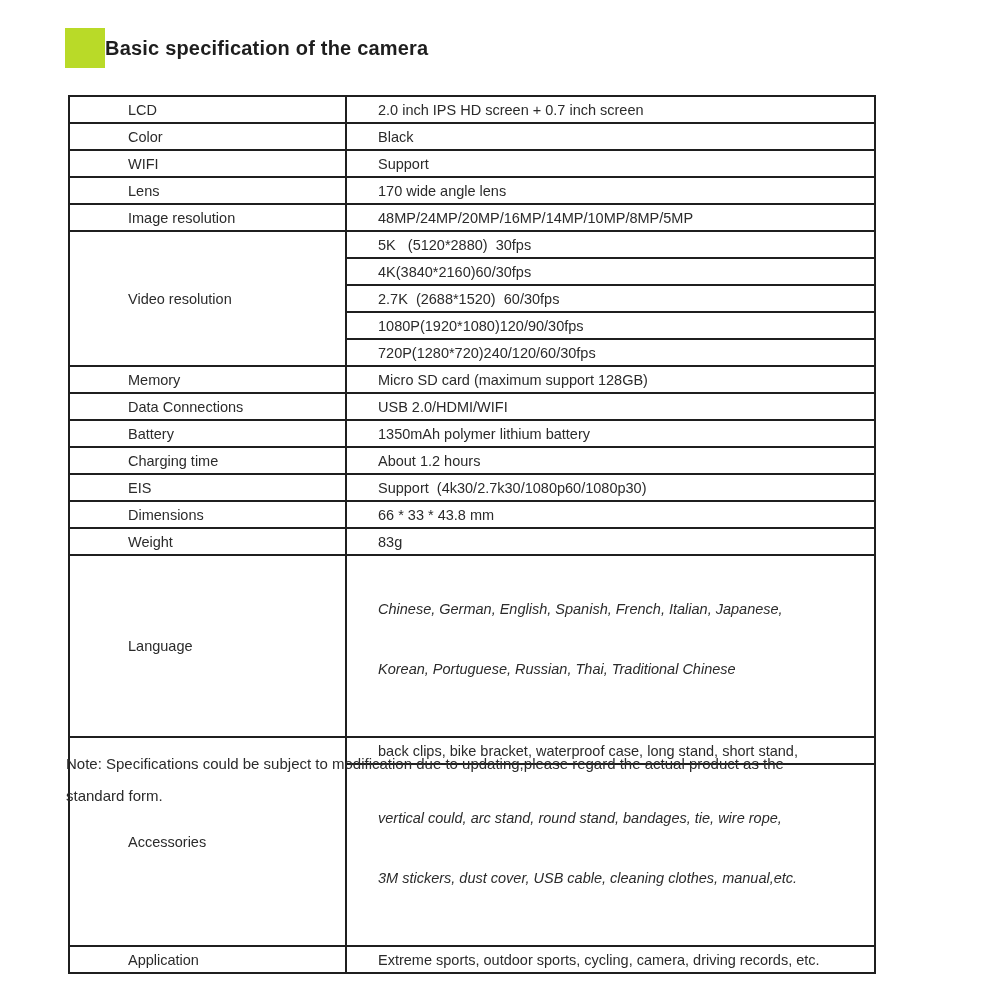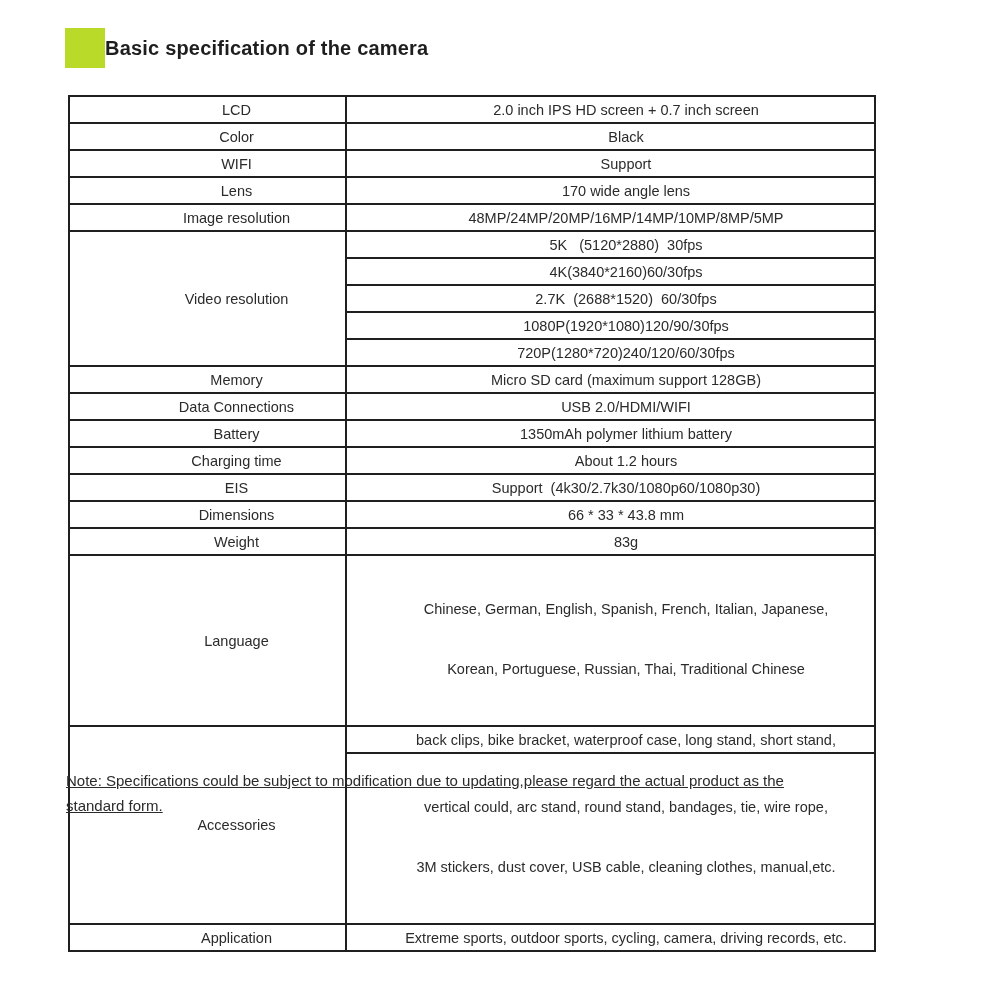--- a/index.html
+++ b/index.html
@@ -35,49 +35,47 @@
     letter-spacing: 0.2px;
     color: #1e1e1e;
   }
   table.spec {
     position: absolute;
     left: 68px;
     top: 95px;
     width: 808px;
     border-collapse: collapse;
     table-layout: fixed;
-    text-align: center;
   }
   table.spec td {
     border: 2px solid #1f1f1f;
     font-size: 14.5px;
     color: #2b2b2b;
     vertical-align: middle;
     background: #ffffff;
   }
   td.lcell {
     width: 277px;
     padding-left: 58px;
   }
   td.rcell {
     padding-left: 31px;
     white-space: pre-wrap;
   }
   tr.line-row td { height: 27px; }
-  td.multiline { padding-top: 7px; padding-bottom: 10px; }
+  td.multiline { padding-top: 7px; padding-bottom: 21px; font-style: italic; }
   td.multiline div { line-height: 28px; }
   .note {
     position: absolute;
     left: 66px;
-    top: 768px;
+    top: 748px;
     width: 775px;
     font-size: 15px;
-    line-height: 25px;
+    line-height: 32px;
     color: #2b2b2b;
-    text-decoration: underline;
   }
 </style>
 </head>
 <body>
 
 <div class="page">
 
   <div class="header">
     <div class="accent-square" style="background-color: rgb(185, 218, 40);"></div>
     <div class="page-title">Basic specification of the camera</div>

